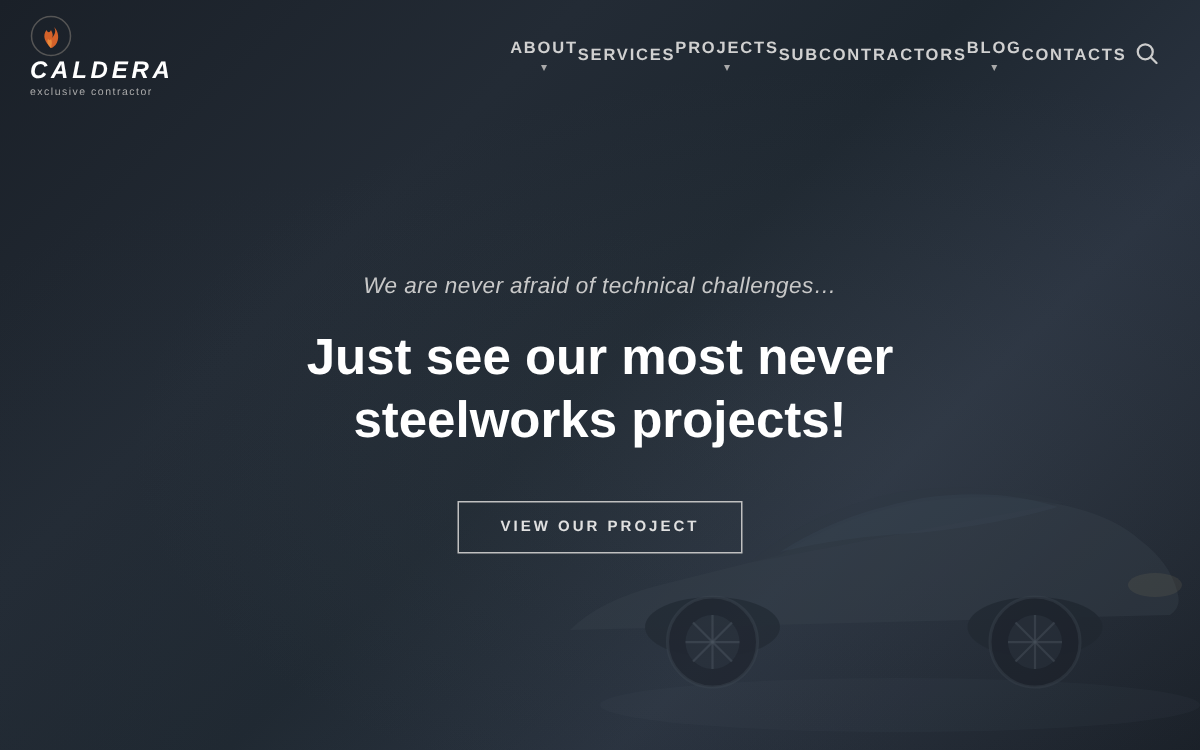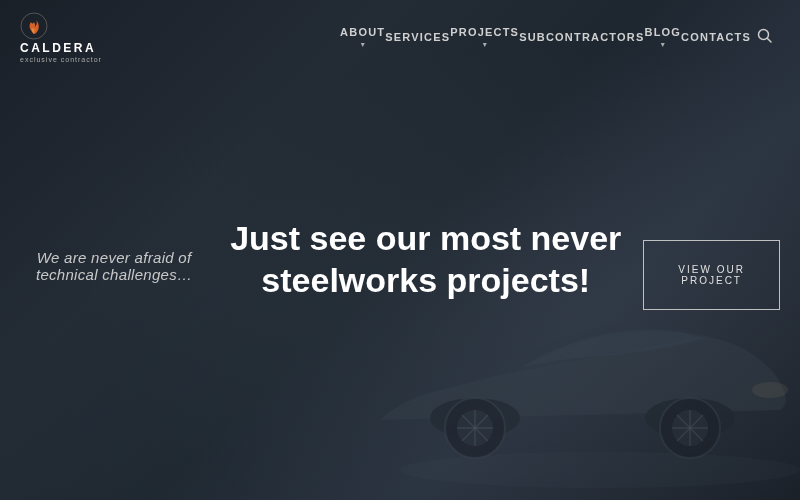--- a/index.html
+++ b/index.html
@@ -67,25 +67,26 @@
       align-items: flex-start;
     }
 
     .logo-icon {
       width: 28px;
       height: 28px;
       margin-bottom: 2px;
     }
 
     .logo-name {
-      font-size: 12px;
+      font-size: 16px;
       font-weight: 700;
       color: #ffffff;
       letter-spacing: 2.5px;
       line-height: 1;
+      font-style: italic;
     }
 
     .logo-tagline {
       font-size: 7px;
       color: #aaa;
       letter-spacing: 1px;
       margin-top: 2px;
     }
 
     .nav-links {
@@ -119,21 +120,21 @@
       font-size: 15px;
       cursor: pointer;
       margin-left: 6px;
     }
 
     
     .hero-content {
       position: relative;
       z-index: 10;
       display: flex;
-      flex-direction: row;
+      flex-direction: column;
       align-items: center;
       justify-content: center;
       flex: 1;
       text-align: center;
       padding: 0 20px;
       margin-top: -20px;
     }
 
     .hero-subtitle {
       font-size: 15px;
@@ -150,23 +151,23 @@
       line-height: 1.25;
       margin-bottom: 32px;
       max-width: 560px;
     }
 
     .hero-btn {
       display: inline-block;
       border: 1.5px solid #c0c0c0;
       color: #e0e0e0;
       background: transparent;
-      padding: 23px 28px;
+      padding: 11px 28px;
       font-size: 10px;
-      font-weight: 400;
+      font-weight: 700;
       letter-spacing: 2px;
       text-transform: uppercase;
       cursor: pointer;
       transition: background 0.2s;
     }
   </style>
 </head>
 <body>
 
 <div class="hero">

